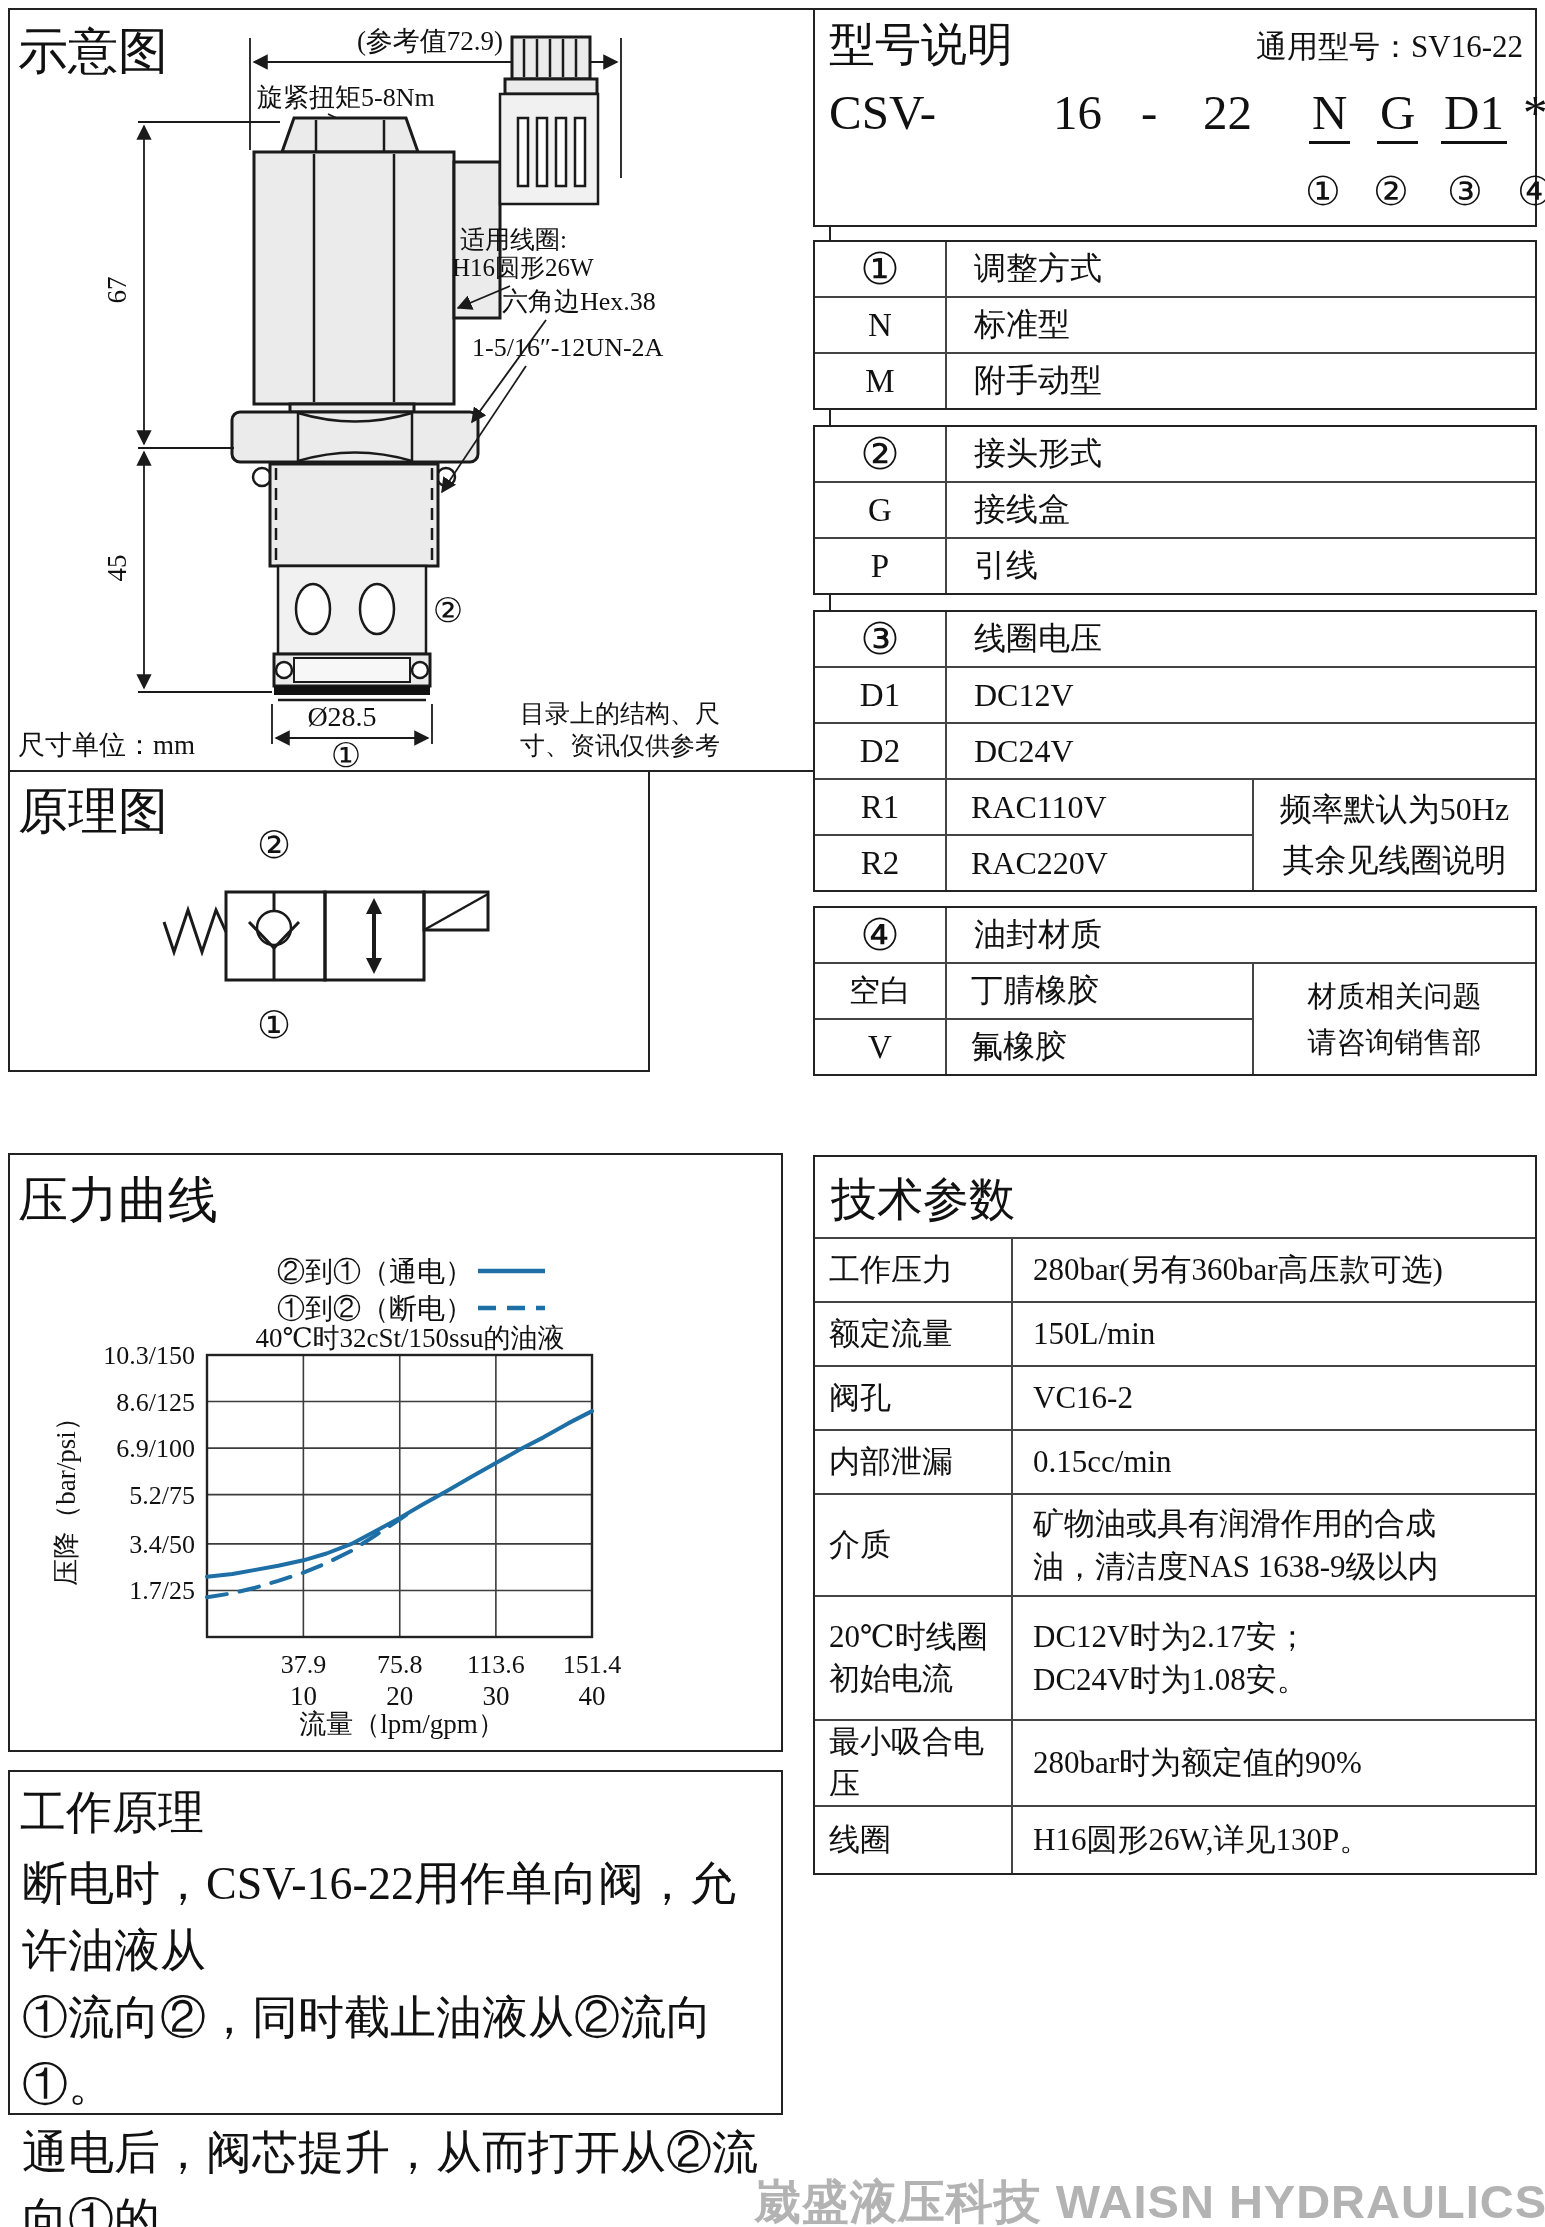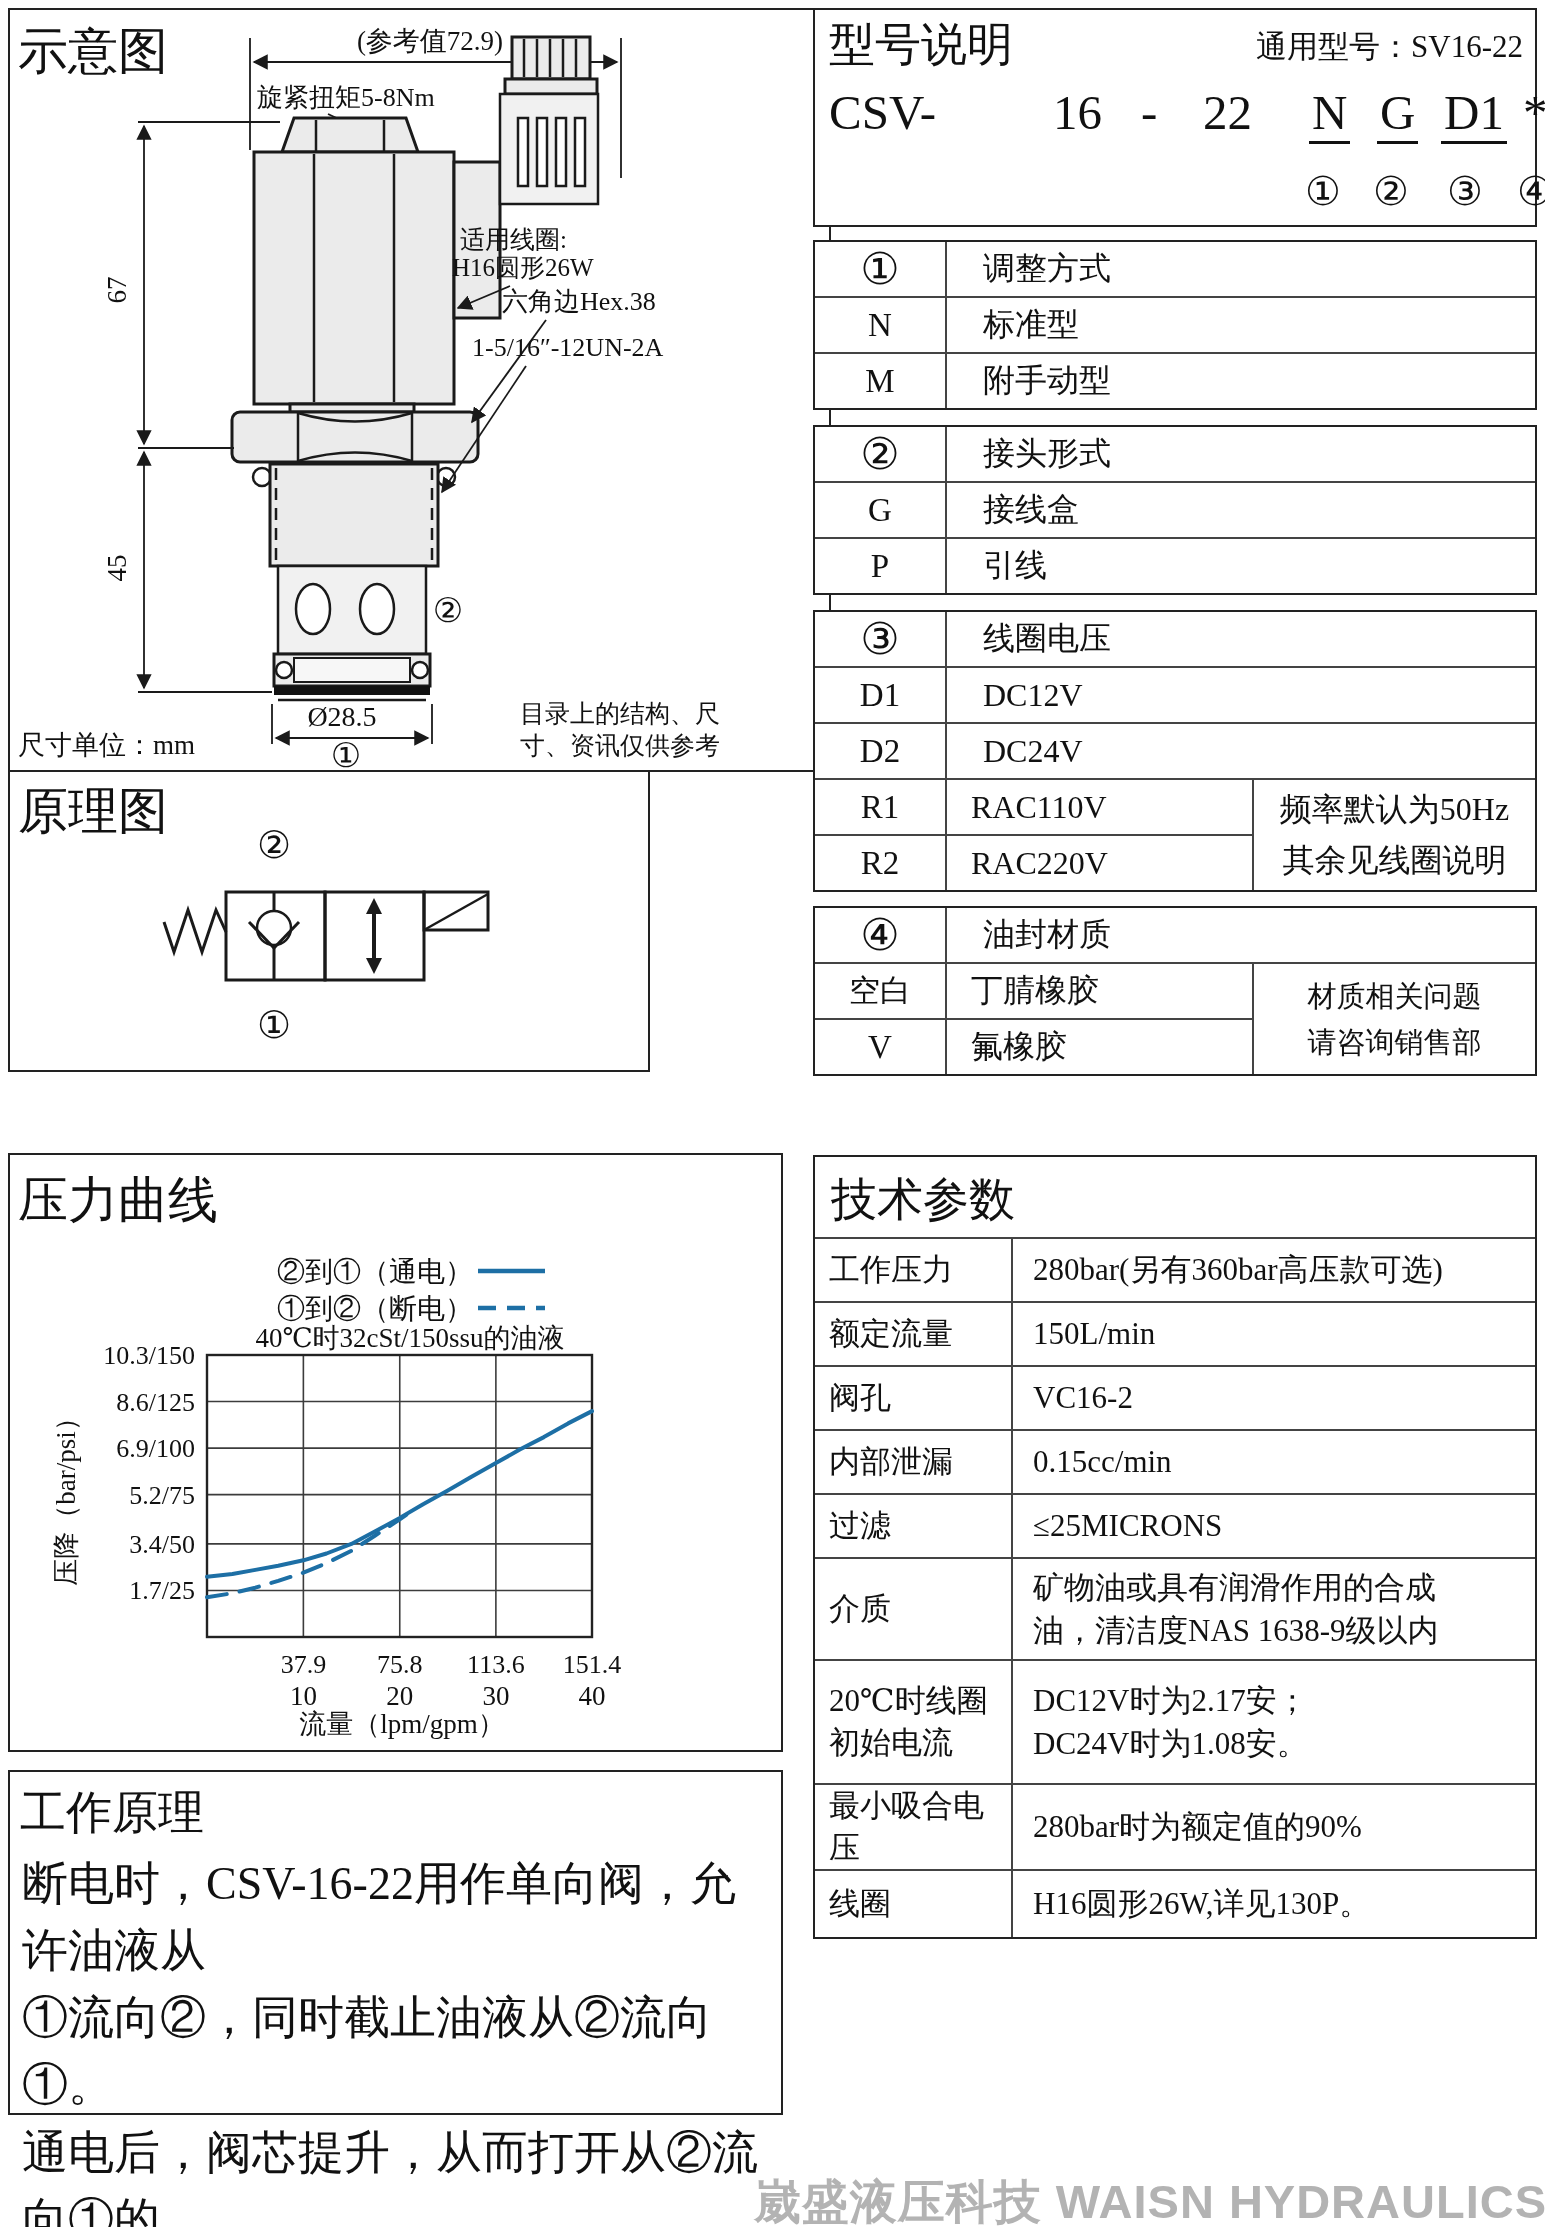--- a/index.html
+++ b/index.html
@@ -26,21 +26,21 @@
   .mgeneric{position:absolute;right:12px;top:16px;font-size:31px;}
   .mcode{position:absolute;top:74px;font-size:49px;white-space:nowrap;}
   .mcode.u{border-bottom:3px solid #111;padding:0 3px;}
   .mpos{position:absolute;top:158px;font-size:40px;}
 
   
   .ctbl{position:absolute;left:813px;width:724px;border:2.5px solid #222;background:#fff;box-sizing:border-box;}
   .crow{display:flex;height:54px;align-items:stretch;}
   .crow + .crow, .cblock{border-top:2px solid #444;}
   .ck{width:130px;border-right:2px solid #444;display:flex;align-items:center;justify-content:center;font-size:33px;flex:none;}
-  .cv{flex:1;display:flex;align-items:center;padding-left:36px;font-size:32px;}
+  .cv{flex:1;display:flex;align-items:center;padding-left:27px;font-size:32px;}
   .circ{font-size:44px;}
   .cblock{display:flex;}
   .cleft{width:437px;border-right:2px solid #444;flex:none;}
   .cleft .crow + .crow{border-top:2px solid #444;}
   .cleft .cv{padding-left:24px;}
   .cnote{flex:1;display:flex;align-items:center;justify-content:center;text-align:center;
          font-size:32px;line-height:1.6;white-space:pre-line;}
 
   
   #tech{left:813px;top:1155px;width:724px;border:2.5px solid #222;}
@@ -349,24 +349,20 @@
       <div class="tv">150L/min</div>
     </div>
     <div class="trow rh62">
       <div class="tl">阀孔</div>
       <div class="tv">VC16-2</div>
     </div>
     <div class="trow rh62">
       <div class="tl">内部泄漏</div>
       <div class="tv">0.15cc/min</div>
     </div>
-    <div class="trow rh62">
-      <div class="tl">过滤</div>
-      <div class="tv">≤25MICRONS</div>
-    </div>
     <div class="trow rh100">
       <div class="tl">介质</div>
       <div class="tv">矿物油或具有润滑作用的合成
 油，清洁度NAS 1638-9级以内</div>
     </div>
     <div class="trow rh122">
       <div class="tl">20℃时线圈
 初始电流</div>
       <div class="tv">DC12V时为2.17安；
 DC24V时为1.08安。</div>

